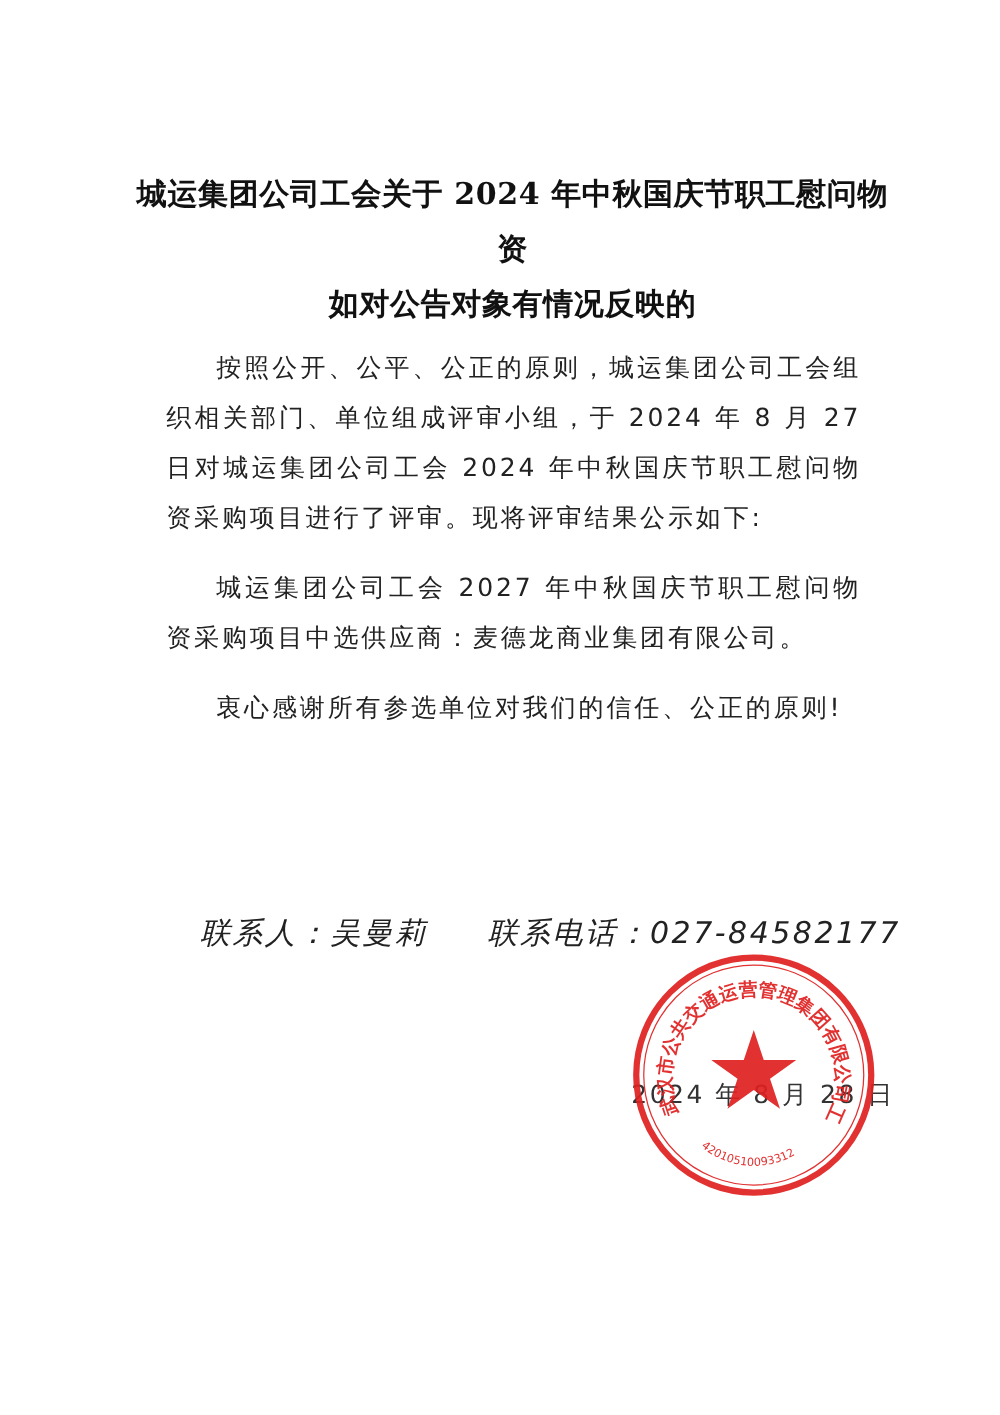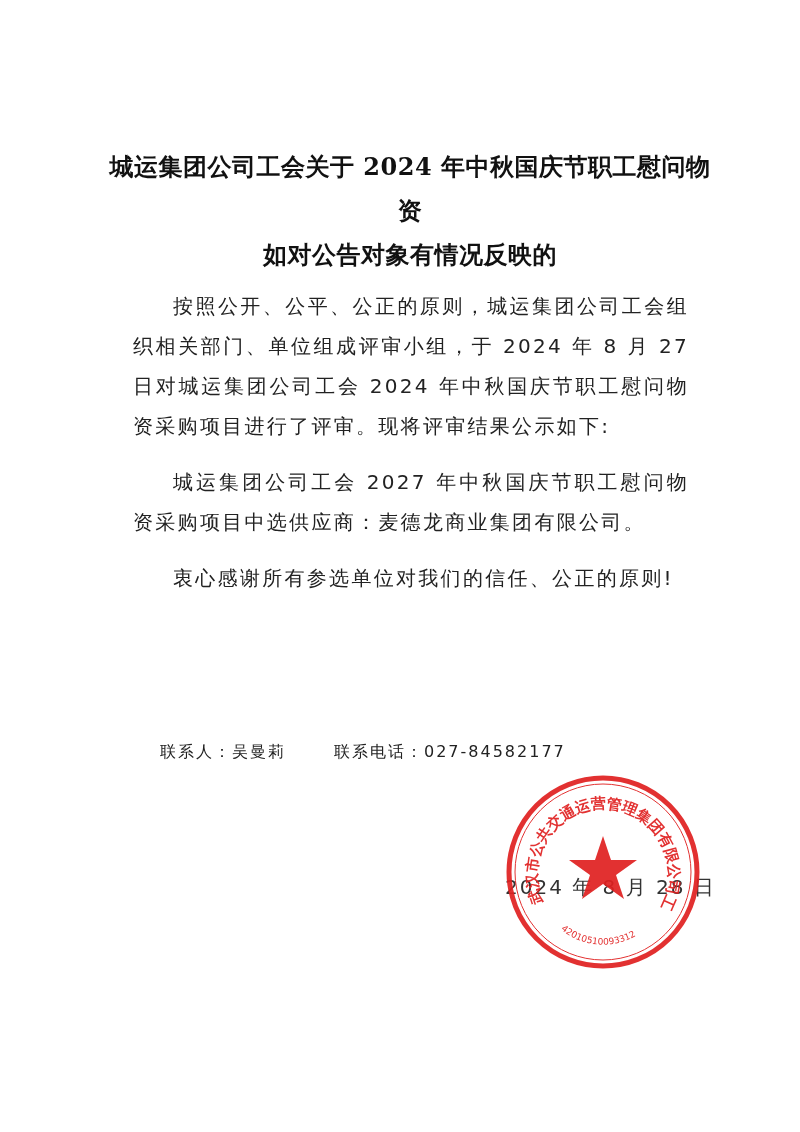--- a/index.html
+++ b/index.html
@@ -1,26 +1,26 @@
 <!DOCTYPE html>
 <html><head>
   <meta charset="utf-8">
   <style>
     html, body { margin: 0; padding: 0; background: #ffffff; }
     body { width: 800px; height: 1132px; position: relative; overflow: hidden; color: #222; }
-    .page { position: absolute; left: 0; top: 12px; width: 800px; height: 1116px; background: #fff; }
+    .page { position: absolute; left: 0; top: 0; width: 800px; height: 1116px; background: #fff; }
     .title { position: absolute; left: 100px; width: 620px; top: 133px; text-align: center;
       font-family: "DejaVu Serif", "Liberation Serif", serif; font-weight: bold; font-size: 24px;
       line-height: 44px; color: #111; letter-spacing: 0.5px; }
     .body { position: absolute; left: 117px; width: 588px; top: 258px;
       font-family: "DejaVu Sans", "Liberation Sans", sans-serif; font-size: 20px; line-height: 40px;
       color: #222; letter-spacing: 2.3px; text-align: justify; }
     .body p { margin: 16px; text-indent: 40px; }
     .contact { position: absolute; left: 160px; top: 730px; font-family: "DejaVu Sans", sans-serif;
-      font-size: 16px; letter-spacing: 2px; color: #222; white-space: nowrap; }
+      font-size: 24px; letter-spacing: 2px; color: #222; white-space: nowrap; font-style: italic; }
     .contact .gap { display: inline-block; width: 48px; }
     .date { position: absolute; left: 505px; top: 862px; font-family: "DejaVu Sans", sans-serif;
       font-size: 20px; letter-spacing: 2px; color: #333; white-space: nowrap; z-index: 1; }
     .seal { position: absolute; left: 505px; top: 762px; width: 196px; height: 196px; z-index: 2; opacity: 0.92; }
   </style>
 </head>
 <body>
 
 <div class="page">
   <div class="title">

